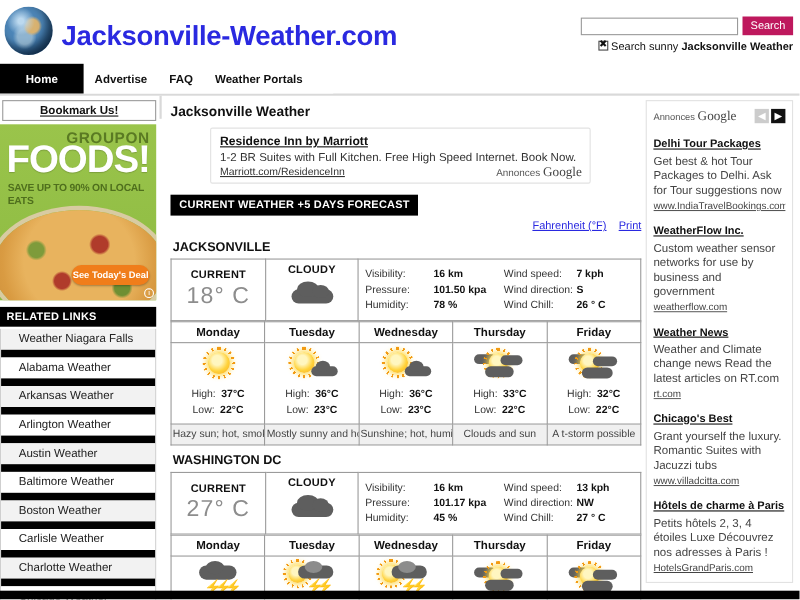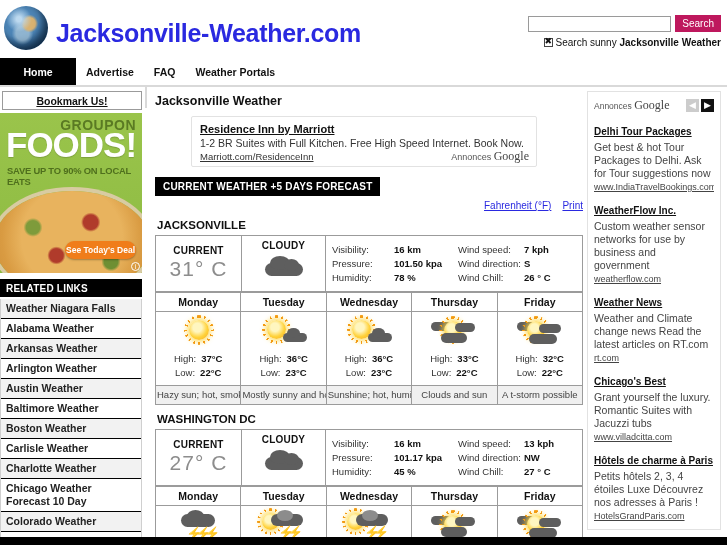--- a/index.html
+++ b/index.html
@@ -111,22 +111,22 @@
   .gp-info { position:absolute; right:2px; bottom:2px; width:9px; height:9px; border:1px solid #fff;
              border-radius:50%; color:#fff; font-size:7px; line-height:8px; text-align:center; }
 
   .rel-head {
     margin: 6px 3px 0 0; background: #000; color: #fff; height: 18px;
     display: flex; align-items: center; padding-left: 6px;
     font-size: 10px; font-weight: bold; letter-spacing: .2px;
   }
   .rel-list { margin: 2px 3px 0 0; border: 1px solid #cfcfcf; border-top: none; background: #fff; }
   .rel-item {
-    font-size: 10.5px; color: #222; padding: 3px 5px; cursor: pointer;
-    border-bottom: 1px solid #000000; line-height: 13px; font-weight: bold;
+    font-size: 10.5px; color: #222; padding: 3px 16px; cursor: pointer;
+    border-bottom: 7px solid #000000; line-height: 13px;
   }
   .rel-item:nth-child(odd) { background: #f2f2f2; }
   .rel-item:nth-child(even) { background: #fff; }
 
   
   .main-title {
     font-size: 12.5px; font-weight: bold; color: #111; padding: 7px 0 0 6px;
     border-left: 2px solid #d9d9d9; margin-left: -4px; padding-left: 8px;
   }
   .ad-box {
@@ -300,21 +300,21 @@
       </div>
 
       
       <div class="city-block">
         <div class="city-name">JACKSONVILLE</div>
         <table class="wx">
           <tbody>
               <tr>
             <td class="cur-cell">
               <div class="cur-lbl">CURRENT</div>
-              <div class="cur-temp">31° C</div>
+              <div class="cur-temp">18° C</div>
             </td>
             <td class="cond-cell">
               <div class="cond-lbl">CLOUDY</div>
               <div class="wi">
                 <div class="cloud dark" style="left:8px;top:12px;width:38px;height:13px;"></div>
                 <div class="cloud dark" style="left:13px;top:5px;width:20px;height:14px;border-radius:50%;"></div>
                 <div class="cloud dark" style="left:27px;top:8px;width:15px;height:12px;border-radius:50%;"></div>
               </div>
             </td>
             <td class="det-cell">

